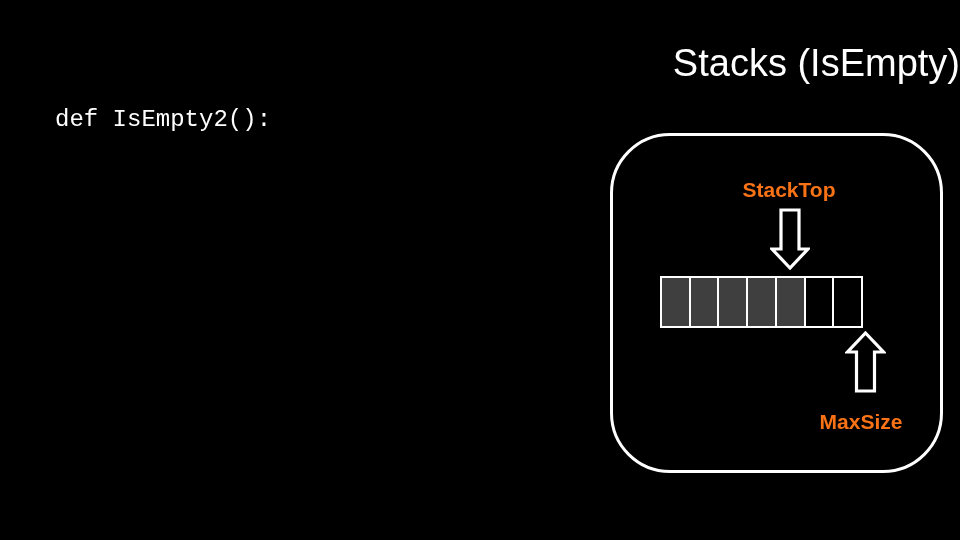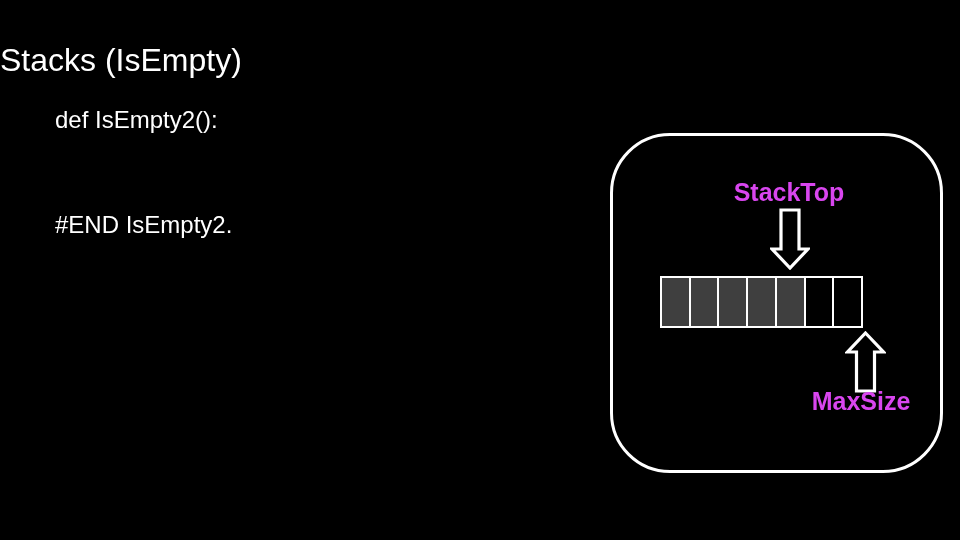--- a/index.html
+++ b/index.html
@@ -7,53 +7,53 @@
     width: 960px; height: 540px;
     background: #000;
     position: relative;
     overflow: hidden;
     font-family: "Liberation Sans", sans-serif;
   }
   .abs { position: absolute; }
 
   .slide-title {
     left: 0; top: 42px; width: 960px;
-    text-align: left;
+    text-align: right;
     color: #fff;
-    font-size: 32px;
+    font-size: 38px;
     font-weight: 400;
     letter-spacing: 0px;
   }
 
   .code-block {
     left: 55px; top: 102px;
     color: #fff;
-    font-family: Liberation Sans, sans-serif;
+    font-family: Liberation Mono, monospace;
     font-size: 24px;
     line-height: 35px;
   }
   .code-line { white-space: pre; height: 35px; }
 
   .panel {
     left: 610px; top: 133px;
     width: 327px; height: 334px;
     border: 3px solid #fff;
     border-radius: 60px;
     background: transparent;
   }
 
   .diagram-label {
-    color: #d946ef;
-    font-size: 25px;
+    color: #f97316;
+    font-size: 21px;
     font-weight: 700;
     text-align: center;
     width: 200px;
   }
   .stacktop-label { left: 689px; top: 178px; }
-  .maxsize-label  { left: 761px; top: 387px; }
+  .maxsize-label  { left: 761px; top: 410px; }
 
   .arrow-down { left: 770px; top: 208px; }
   .arrow-up   { left: 845px; top: 331px; }
 
   .stack-array {
     left: 660px; top: 276px;
     width: 203px; height: 52px;
     border: 2px solid #fff;
     box-sizing: border-box;
     display: flex;
@@ -66,21 +66,20 @@
 </style>
 </head>
 <body style="background: rgb(0, 0, 0);">
 
 <div class="abs slide-title">Stacks (IsEmpty)</div>
 
 <div class="abs code-block">
   <div class="code-line">def IsEmpty2():</div>
   <div class="code-line"></div>
   <div class="code-line"></div>
-  <div class="code-line">#END IsEmpty2.</div>
 </div>
 
 <div class="abs panel"></div>
 
 <div class="abs diagram-label stacktop-label">StackTop</div>
 
 <svg class="abs arrow-down" width="40" height="62" viewBox="0 0 40 62">
   <polygon points="11,2 29,2 29,41 38,41 20,60 2,41 11,41" fill="#000" stroke="#fff" stroke-width="3.2" stroke-linejoin="miter"></polygon>
 </svg>
 

